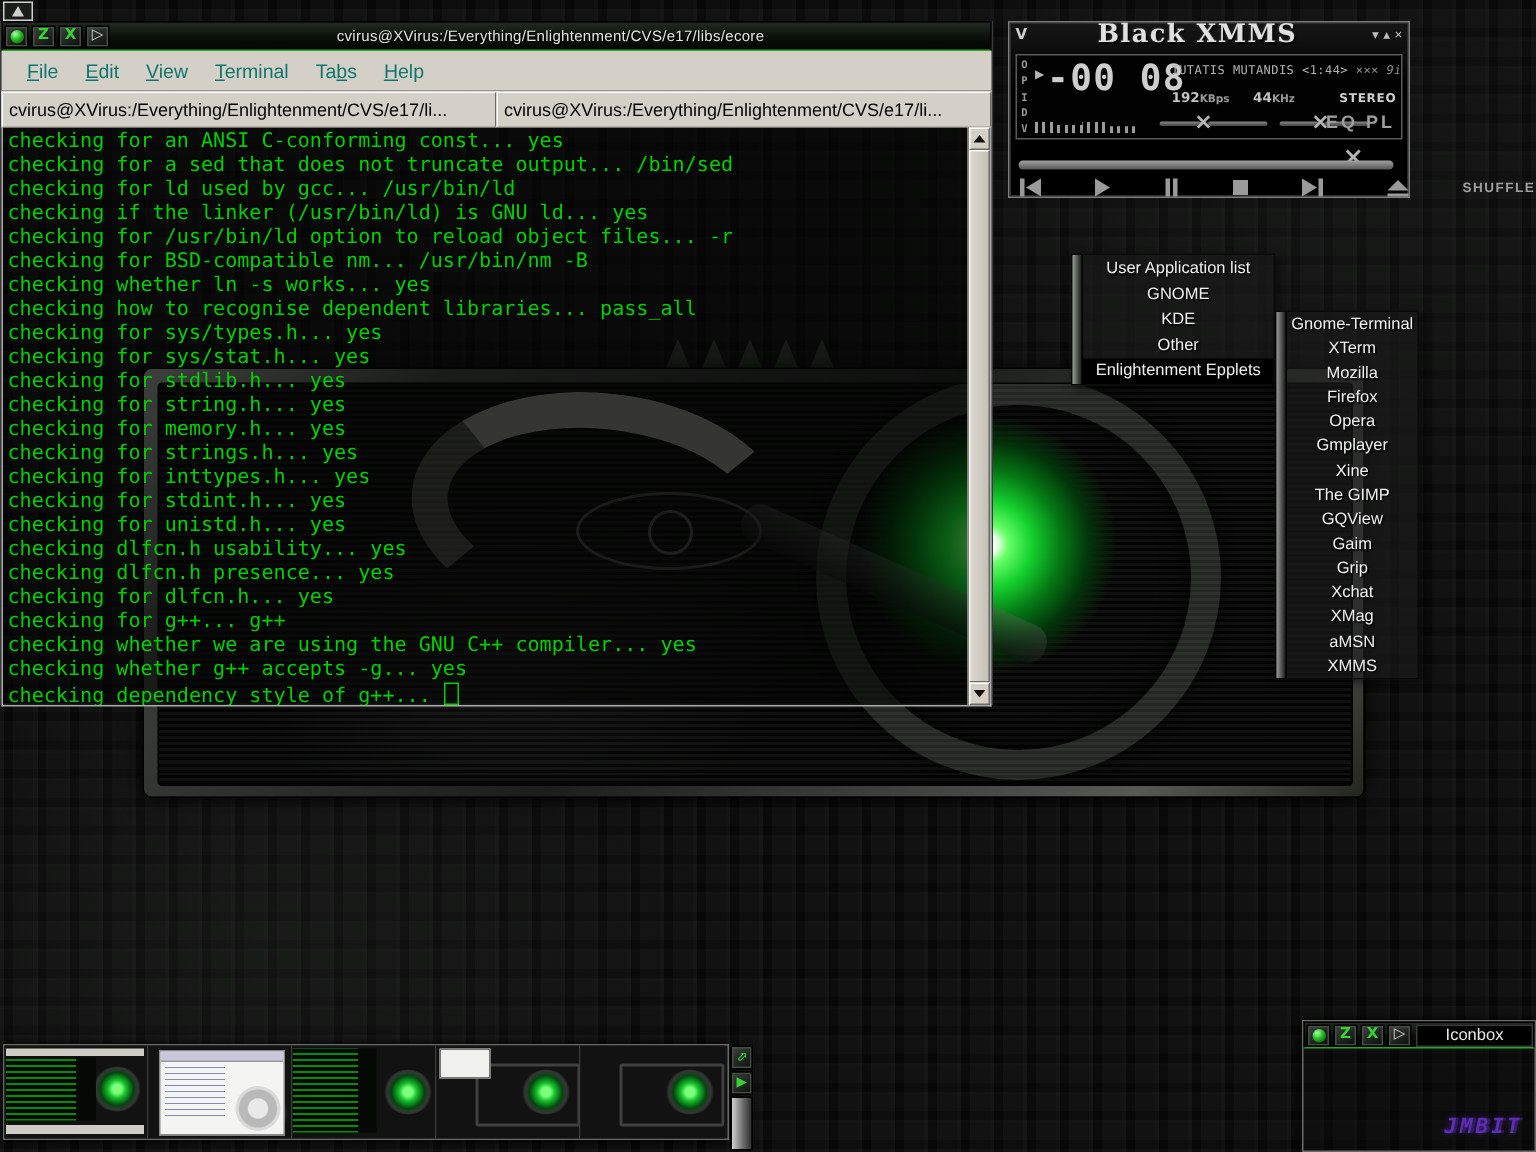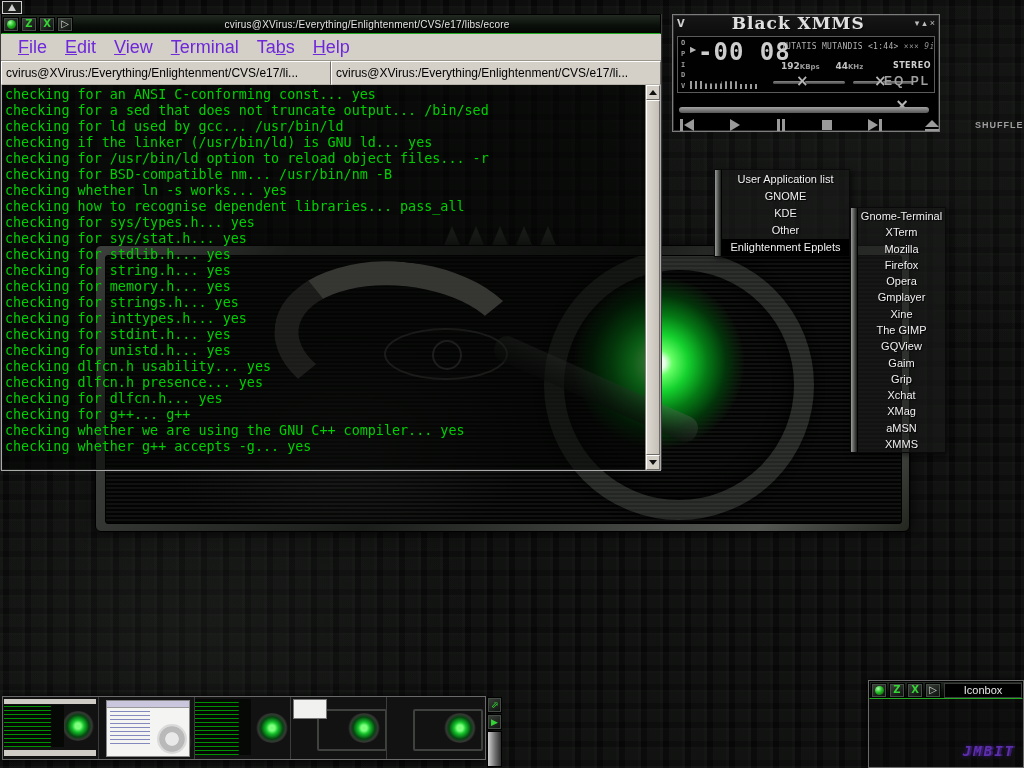--- a/index.html
+++ b/index.html
@@ -45,21 +45,21 @@
   .term-win{left:0;top:14px;width:662px;height:456px;z-index:6;border-left:1px solid #3a3a3a;border-right:1px solid #3a3a3a;border-bottom:1px solid #3a3a3a;box-sizing:border-box;}
   .e-titlebar{height:20px;background:linear-gradient(180deg,#222a22,#0b100b 55%,#030503);display:flex;align-items:center;border:1px solid #000;border-bottom-color:#2a2;box-sizing:border-box;}
   .e-title-text{flex:1;text-align:center;color:#e2e2e2;font-size:10px;letter-spacing:.2px;
     font-family:"Liberation Sans",sans-serif;text-shadow:1px 1px 0 #000;white-space:nowrap;overflow:hidden;}
   .wb{width:16px;height:15px;margin:0 1px;background:linear-gradient(145deg,#3c423c,#0a0d0a);
     border:1px solid #000;box-shadow:inset 0 0 0 1px #464c46;display:flex;align-items:center;justify-content:center;box-sizing:border-box;}
   .wb .g{font:bold 10px "DejaVu Sans",sans-serif;color:#35d435;line-height:1;}
   .wb .sphere{width:9px;height:9px;border-radius:50%;background:radial-gradient(circle at 35% 30%,#aaffaa,#22bb22 45%,#063f06);}
   .wb .g.white{color:#cfd4cf;}
   .menubar{height:26px;background:#d4d0c8;border-bottom:1px solid #9a968e;display:flex;align-items:center;padding-left:8px;}
-  .menubar .menu-item{font-size:18px;color:#6d28d9;padding:3px 9px;cursor:default;}
+  .menubar .menu-item{font-size:13px;color:#0f766e;padding:3px 9px;cursor:default;}
   .menubar .u{text-decoration:underline;}
   .tabbar{height:24px;background:#9a968e;display:flex;}
   .tabbar .term-tab{flex:1;background:#d4d0c8;border:1px solid;border-color:#fff #6f6b64 #b5b1a9 #fff;
     font-size:12px;color:#000;display:flex;align-items:center;padding:0 4px;white-space:nowrap;overflow:hidden;box-sizing:border-box;}
   .term-body{position:relative;display:flex;height:386px;border:1px solid #aaa;border-top:none;box-sizing:border-box;}
   .term-content{width:646px;background:rgba(3,6,3,.58);overflow:hidden;padding:2px 0 0 3px;box-sizing:border-box;}
   .term-content .tline{font:13.4px/16px "DejaVu Sans Mono",monospace;color:#00d000;white-space:pre;}
   .term-content .cursor{display:inline-block;width:8px;height:13px;border:1px solid #00d000;vertical-align:-2px;margin-left:1px;}
   .scrollbar{width:14px;background:#bdb9b2;display:flex;flex-direction:column;border-left:1px solid #8a867e;}
   .sb-btn{height:15px;background:#d4d0c8;border:1px solid;border-color:#fff #6f6b64 #6f6b64 #fff;display:flex;align-items:center;justify-content:center;box-sizing:border-box;}
@@ -234,20 +234,21 @@
           <div class="tline">checking for strings.h... yes</div>
           <div class="tline">checking for inttypes.h... yes</div>
           <div class="tline">checking for stdint.h... yes</div>
           <div class="tline">checking for unistd.h... yes</div>
           <div class="tline">checking dlfcn.h usability... yes</div>
           <div class="tline">checking dlfcn.h presence... yes</div>
           <div class="tline">checking for dlfcn.h... yes</div>
           <div class="tline">checking for g++... g++</div>
           <div class="tline">checking whether we are using the GNU C++ compiler... yes</div>
           <div class="tline">checking whether g++ accepts -g... yes</div>
+          <div class="tline">checking dependency style of g++... <span class="cursor"></span></div>
         </div>
       <div class="scrollbar">
         <div class="sb-btn">
             <div class="sb-up"></div>
           </div>
         <div class="sb-thumb"></div>
         <div class="sb-btn">
             <div class="sb-down"></div>
           </div>
       </div>

